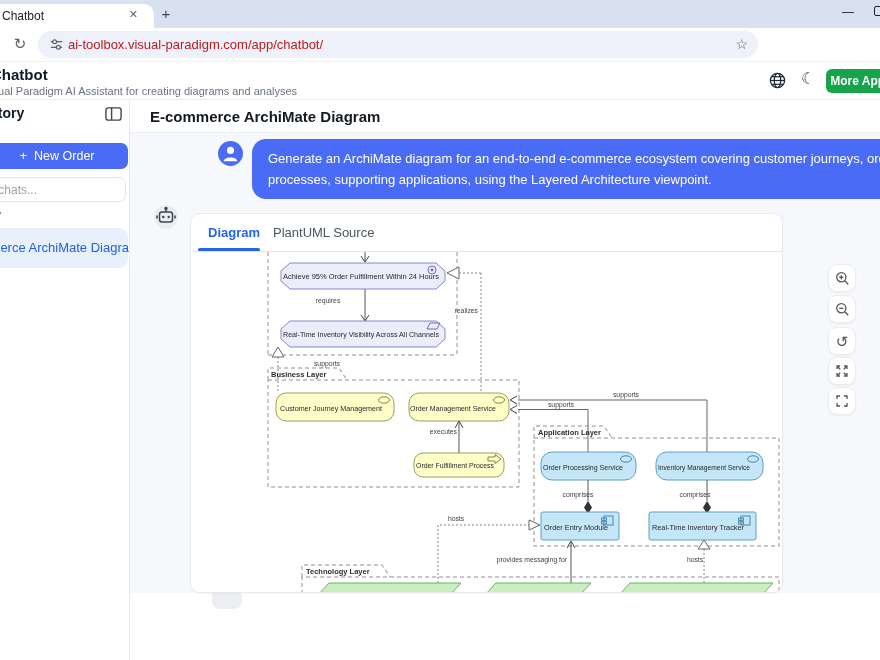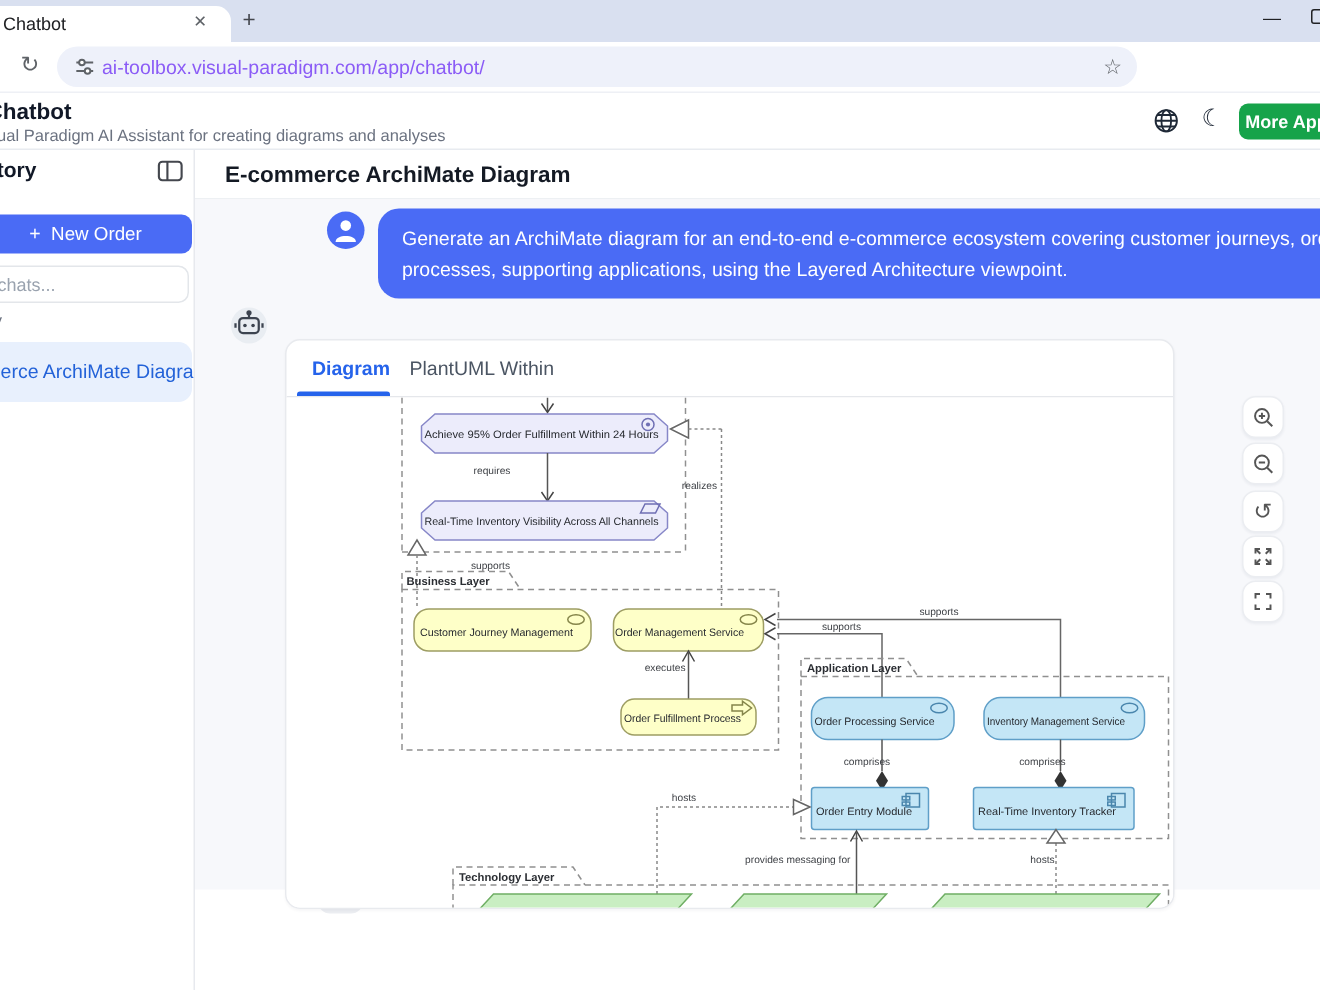--- a/index.html
+++ b/index.html
@@ -11,21 +11,21 @@
   .tab{position:absolute;left:-16px;top:4px;width:170px;height:24px;background:#fff;border-radius:10px 10px 0 0;}
   .tab-title{position:absolute;left:18px;top:5px;font-size:12px;color:#202124;white-space:nowrap;}
   .tab-close{position:absolute;right:16px;top:4px;font-size:11px;color:#5f6368;cursor:pointer;}
   .newtab{position:absolute;left:156px;top:4px;width:20px;height:20px;text-align:center;line-height:20px;font-size:15px;color:#44474e;}
   .win-min{position:absolute;left:838px;top:2px;width:20px;height:20px;text-align:center;line-height:20px;font-size:12px;color:#202124;}
   .win-max{position:absolute;left:874px;top:6px;width:10px;height:10px;border:1.3px solid #202124;border-radius:2px;}
   .toolbar{position:absolute;left:0;top:28px;width:880px;height:34px;background:#fff;border-bottom:1px solid #eef0f5;}
   .reload{position:absolute;left:8px;top:4px;width:24px;height:24px;font-size:15px;color:#5f6368;text-align:center;line-height:24px;}
   .urlpill{position:absolute;left:38px;top:3px;width:720px;height:27px;background:#eef1fa;border-radius:14px;}
   .tuneicon{position:absolute;left:11px;top:6px;}
-  .urltext{position:absolute;left:30px;top:0;height:20px;line-height:27px;font-size:13px;color:#8b5cf6;white-space:nowrap;}
+  .urltext{position:absolute;left:30px;top:0;height:20px;line-height:27px;font-size:13px;color:#b91c1c;white-space:nowrap;}
   .star{position:absolute;right:10px;top:0;height:27px;line-height:27px;font-size:14px;color:#5f6368;}
   .ext{position:absolute;top:32px;}
   .ring{left:762px;width:15px;height:15px;border:3.2px solid #e8a800;border-radius:50%;background:#fff;top:37px;}
   .bsq{width:17px;height:17px;border-radius:4px;color:#fff;font-size:10px;font-weight:bold;text-align:center;line-height:17px;top:36px;}
   .sq1{left:788px;background:#6f93f6;}
   .sq2{left:814px;background:#2f6ae0;}
   .sq2 .bar{position:absolute;left:5px;bottom:3px;width:7px;height:1.5px;background:#fff;}
   .puzzle{left:840px;top:36px;}
   .extdiv{left:862px;top:34px;width:1px;height:20px;background:#dadce0;}
   .profile{left:872px;top:35px;width:18px;height:18px;border-radius:50%;background:#7b8ab8;}
@@ -54,21 +54,21 @@
   .main-titlebar{position:absolute;left:130px;top:100px;width:750px;height:33px;background:#fff;border-bottom:1px solid #edf0f3;}
   .page-title{position:absolute;left:20px;top:8px;font-size:15px;font-weight:600;color:#141a24;white-space:nowrap;}
   .chatarea{position:absolute;left:130px;top:133px;width:750px;height:460px;background:#f7f8fb;}
   .avatar{position:absolute;border-radius:50%;}
   .user-avatar{left:218px;top:141px;width:25px;height:25px;background:#4a6bf5;}
   .assistant-avatar{left:154px;top:205px;width:24px;height:24px;background:#e9edf2;}
   .partial-avatar{position:absolute;left:212px;top:583px;width:30px;height:26px;background:#eceef2;border-radius:8px;}
   .bubble{position:absolute;left:252px;top:139px;width:706px;height:60px;background:#4a6bf5;border-radius:14px;padding:9px 16px;overflow:hidden;}
   .bubble div{color:#fff;font-size:13px;line-height:21px;white-space:nowrap;}
 
-  .card{position:absolute;left:190px;top:226px;width:593px;height:380px;background:#fff;border:1px solid #e8eaee;border-radius:10px;overflow:hidden;box-shadow:0 1px 2px rgba(20,30,60,.04);}
+  .card{position:absolute;left:190px;top:213px;width:593px;height:380px;background:#fff;border:1px solid #e8eaee;border-radius:10px;overflow:hidden;box-shadow:0 1px 2px rgba(20,30,60,.04);}
   .tabsrow{position:absolute;left:0;top:0;width:100%;height:38px;border-bottom:1px solid #e5e7eb;}
   .dtab{position:absolute;top:11px;font-size:13px;white-space:nowrap;cursor:pointer;}
   .dtab.active{left:17px;color:#2563eb;font-weight:600;}
   .dtab.idle{left:82px;color:#4b5563;}
   .underline{position:absolute;left:7px;bottom:0;width:62px;height:3px;background:#2563eb;border-radius:2px 2px 0 0;}
   .canvas{position:absolute;left:0;top:38px;width:593px;height:342px;background:#fff;}
 
   .zbtn{position:absolute;left:828px;width:28px;height:28px;background:#fff;border:1px solid #ebedf1;border-radius:9px;box-shadow:0 1px 2px rgba(20,30,60,.06);text-align:center;color:#555;cursor:pointer;}
   .zbtn svg{margin-top:6px;}
   .zbtn.reset{font-size:15px;line-height:27px;}
@@ -187,21 +187,21 @@
         </g>
         <circle cx="9.3" cy="12" r="1.2" fill="#3d4450"></circle>
         <circle cx="14.7" cy="12" r="1.2" fill="#3d4450"></circle>
       </svg>
   </div>
   <div class="partial-avatar"></div>
 
   <div class="card">
     <div class="tabsrow">
       <span class="dtab active">Diagram</span>
-      <span class="dtab idle">PlantUML Within</span>
+      <span class="dtab idle">PlantUML Source</span>
       <div class="underline"></div>
     </div>
 
     <svg class="canvas" viewBox="190 252 593 342" width="593" height="342">
 
       <g stroke="#909090" stroke-dasharray="4,3" fill="none">
         <line x1="267" y1="252" x2="267" y2="355"></line>
           <line x1="456" y1="252" x2="456" y2="355"></line>
           <line x1="267" y1="355" x2="456" y2="355"></line>
       </g>

